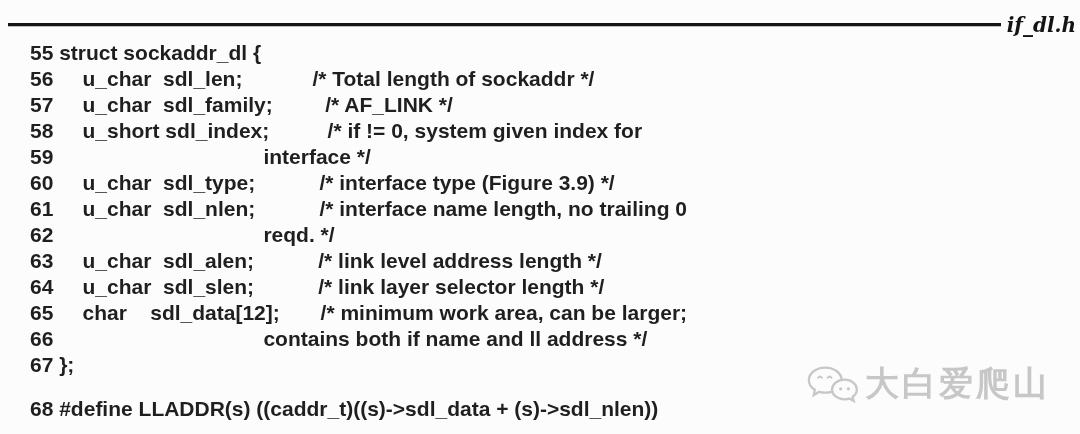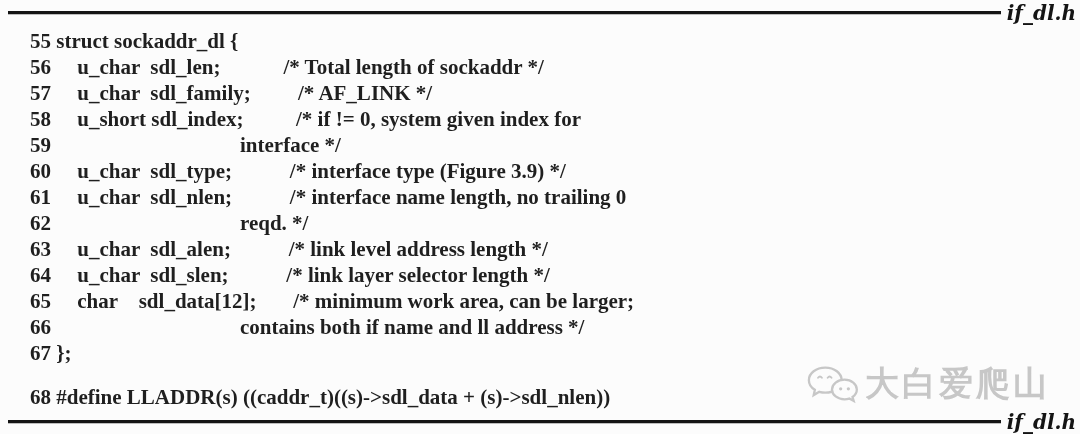--- a/index.html
+++ b/index.html
@@ -13,21 +13,21 @@
   }
   .page {
     width: 100%;
     height: 100%;
     position: relative;
   }
   .rule-row {
     display: flex;
     align-items: center;
     height: 26px;
-    padding: 0 4px 0 8px;
+    padding: 12px 4px 0 8px;
   }
   .rule-row.bottom { height: 24px; }
   .rule {
     flex: 1;
     border-top: 3px solid var(--rule, #151515);
     border-bottom: 1px solid rgba(0,0,0,0.25);
     height: 0;
   }
   .file-label {
     font-family: "DejaVu Serif", serif;
@@ -35,21 +35,21 @@
     font-weight: bold;
     font-size: 20px;
     color: var(--rule, #111);
     margin-left: 6px;
     white-space: nowrap;
     line-height: 1;
   }
   .code {
     margin: 0;
     padding: 2px 0 0 30px;
-    font-family: Liberation Serif, serif;
+    font-family: Liberation Sans, sans-serif;
     font-weight: bold;
     font-size: 21px;
     line-height: 26px;
     color: var(--text, #1f1f1f);
     height: 382px;
     overflow: hidden;
   }
   .code-line {
     white-space: pre;
     height: 26px;

